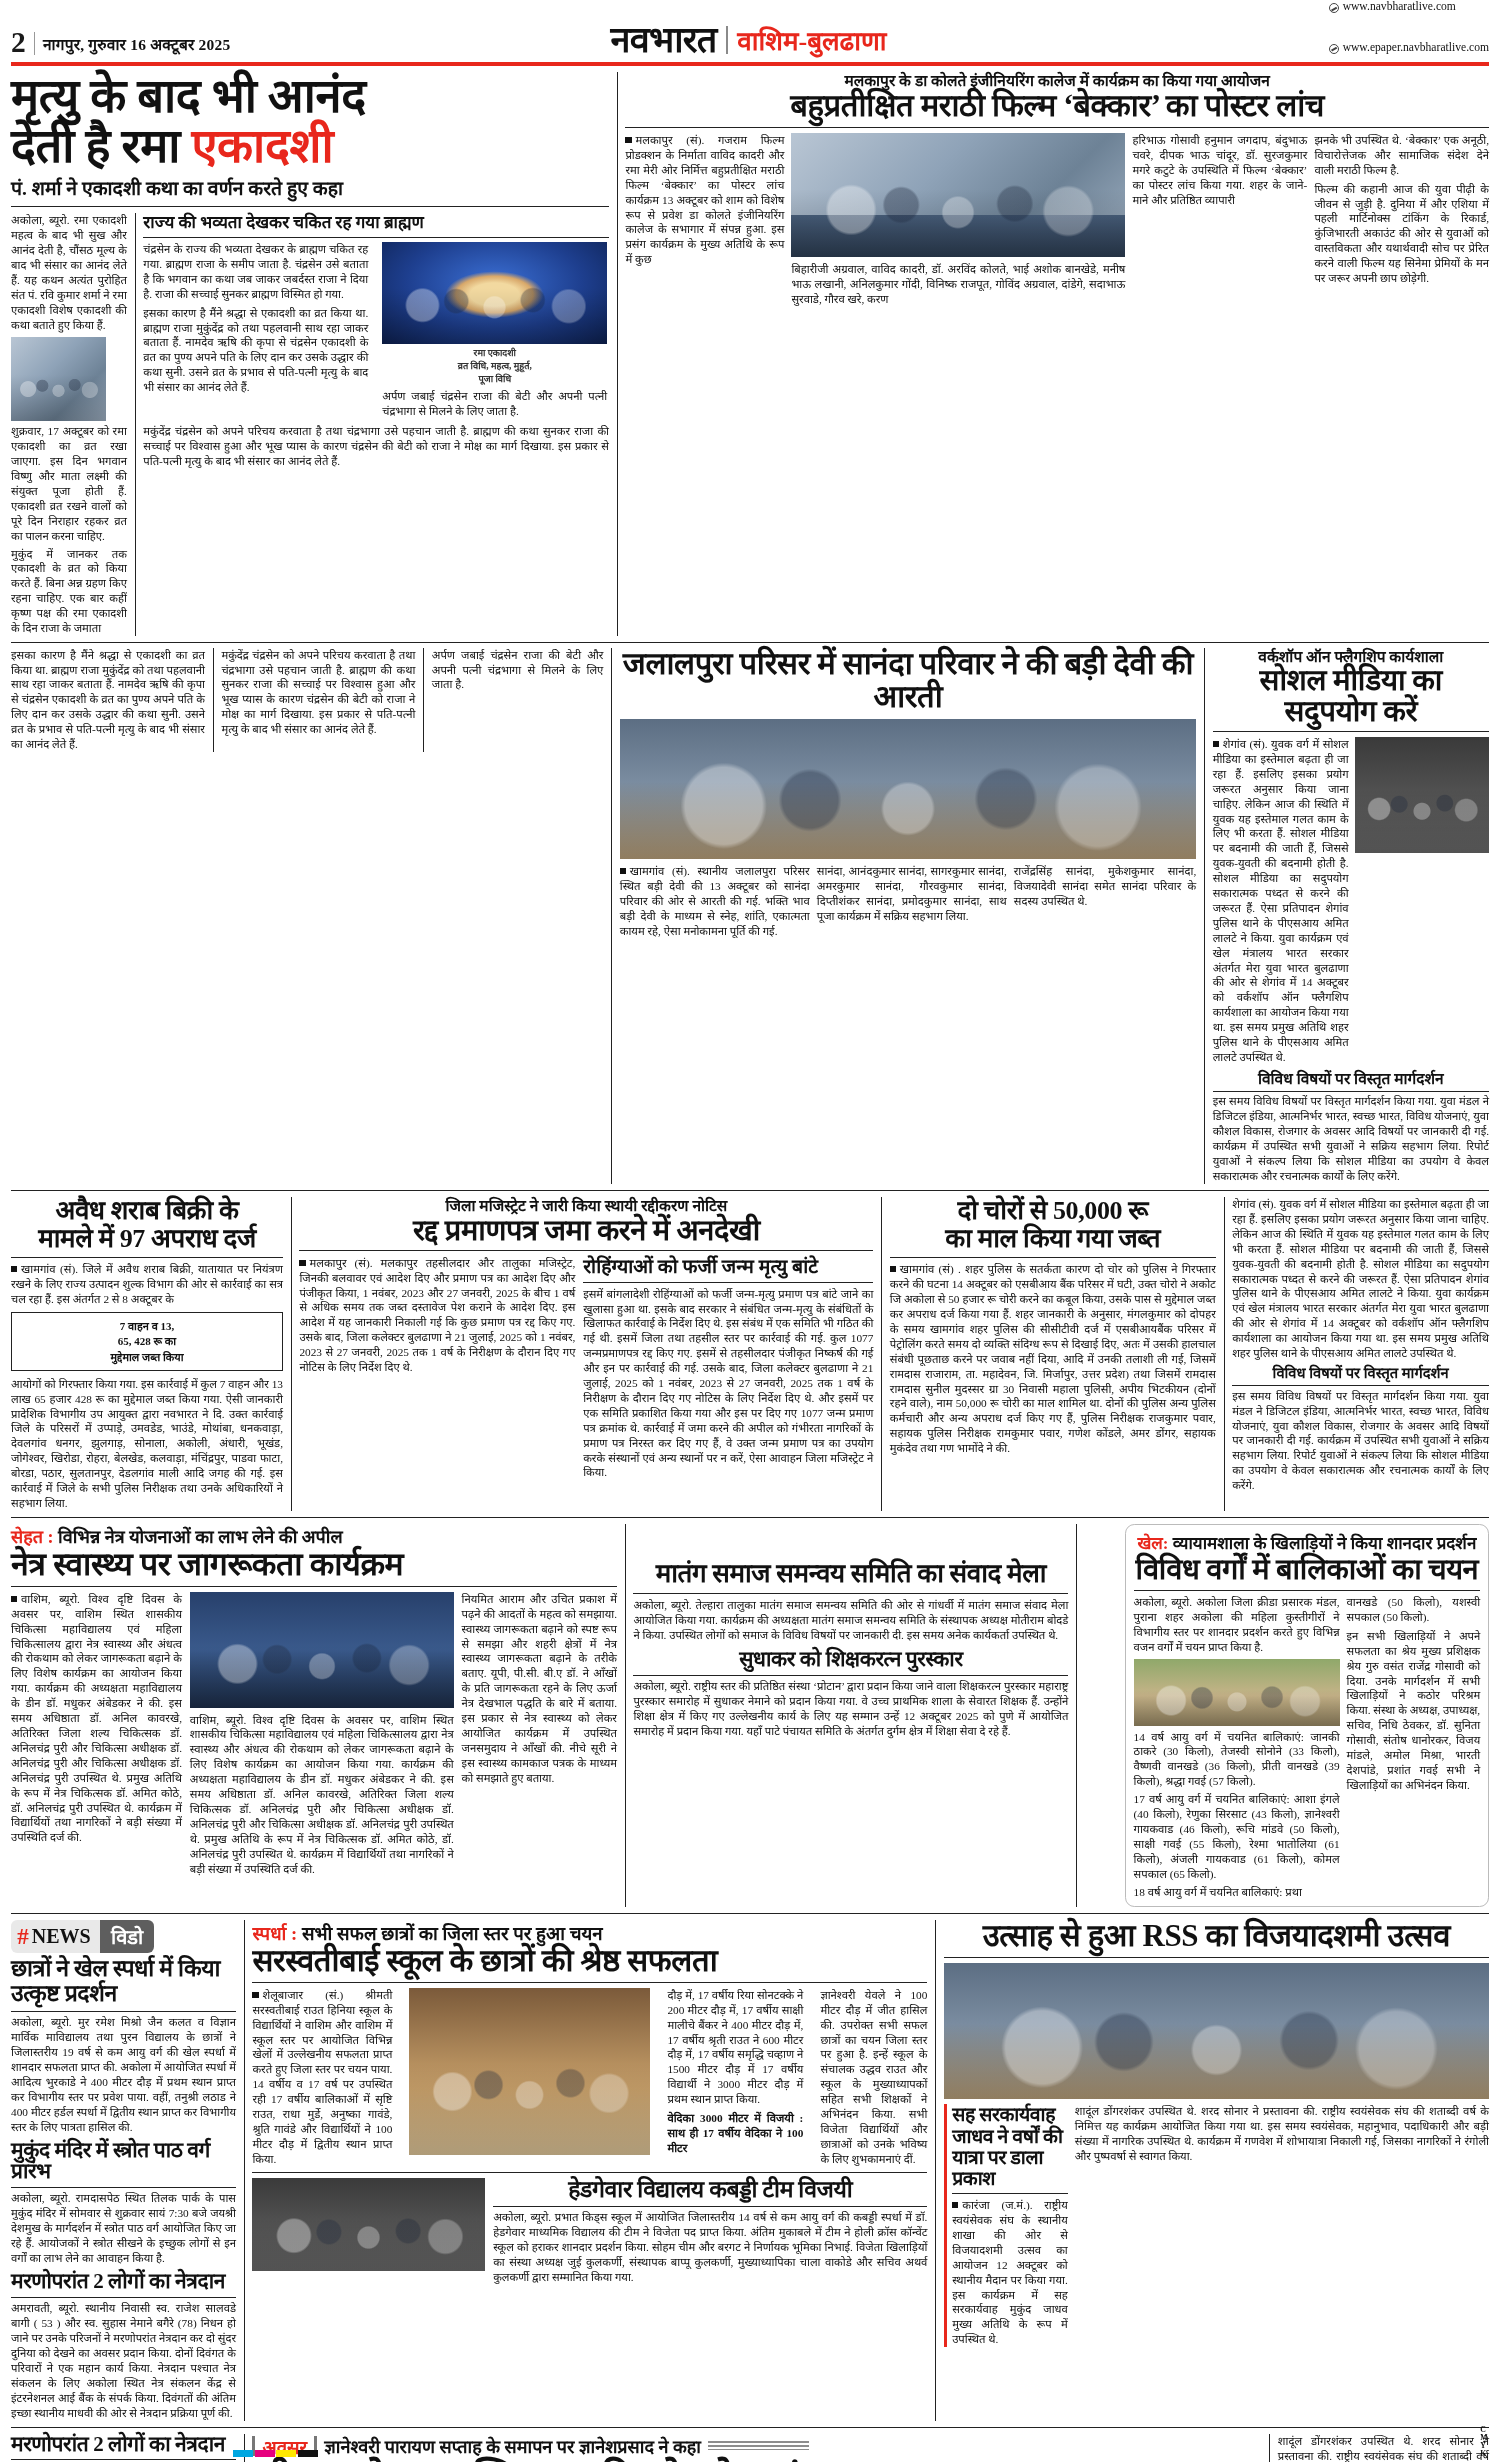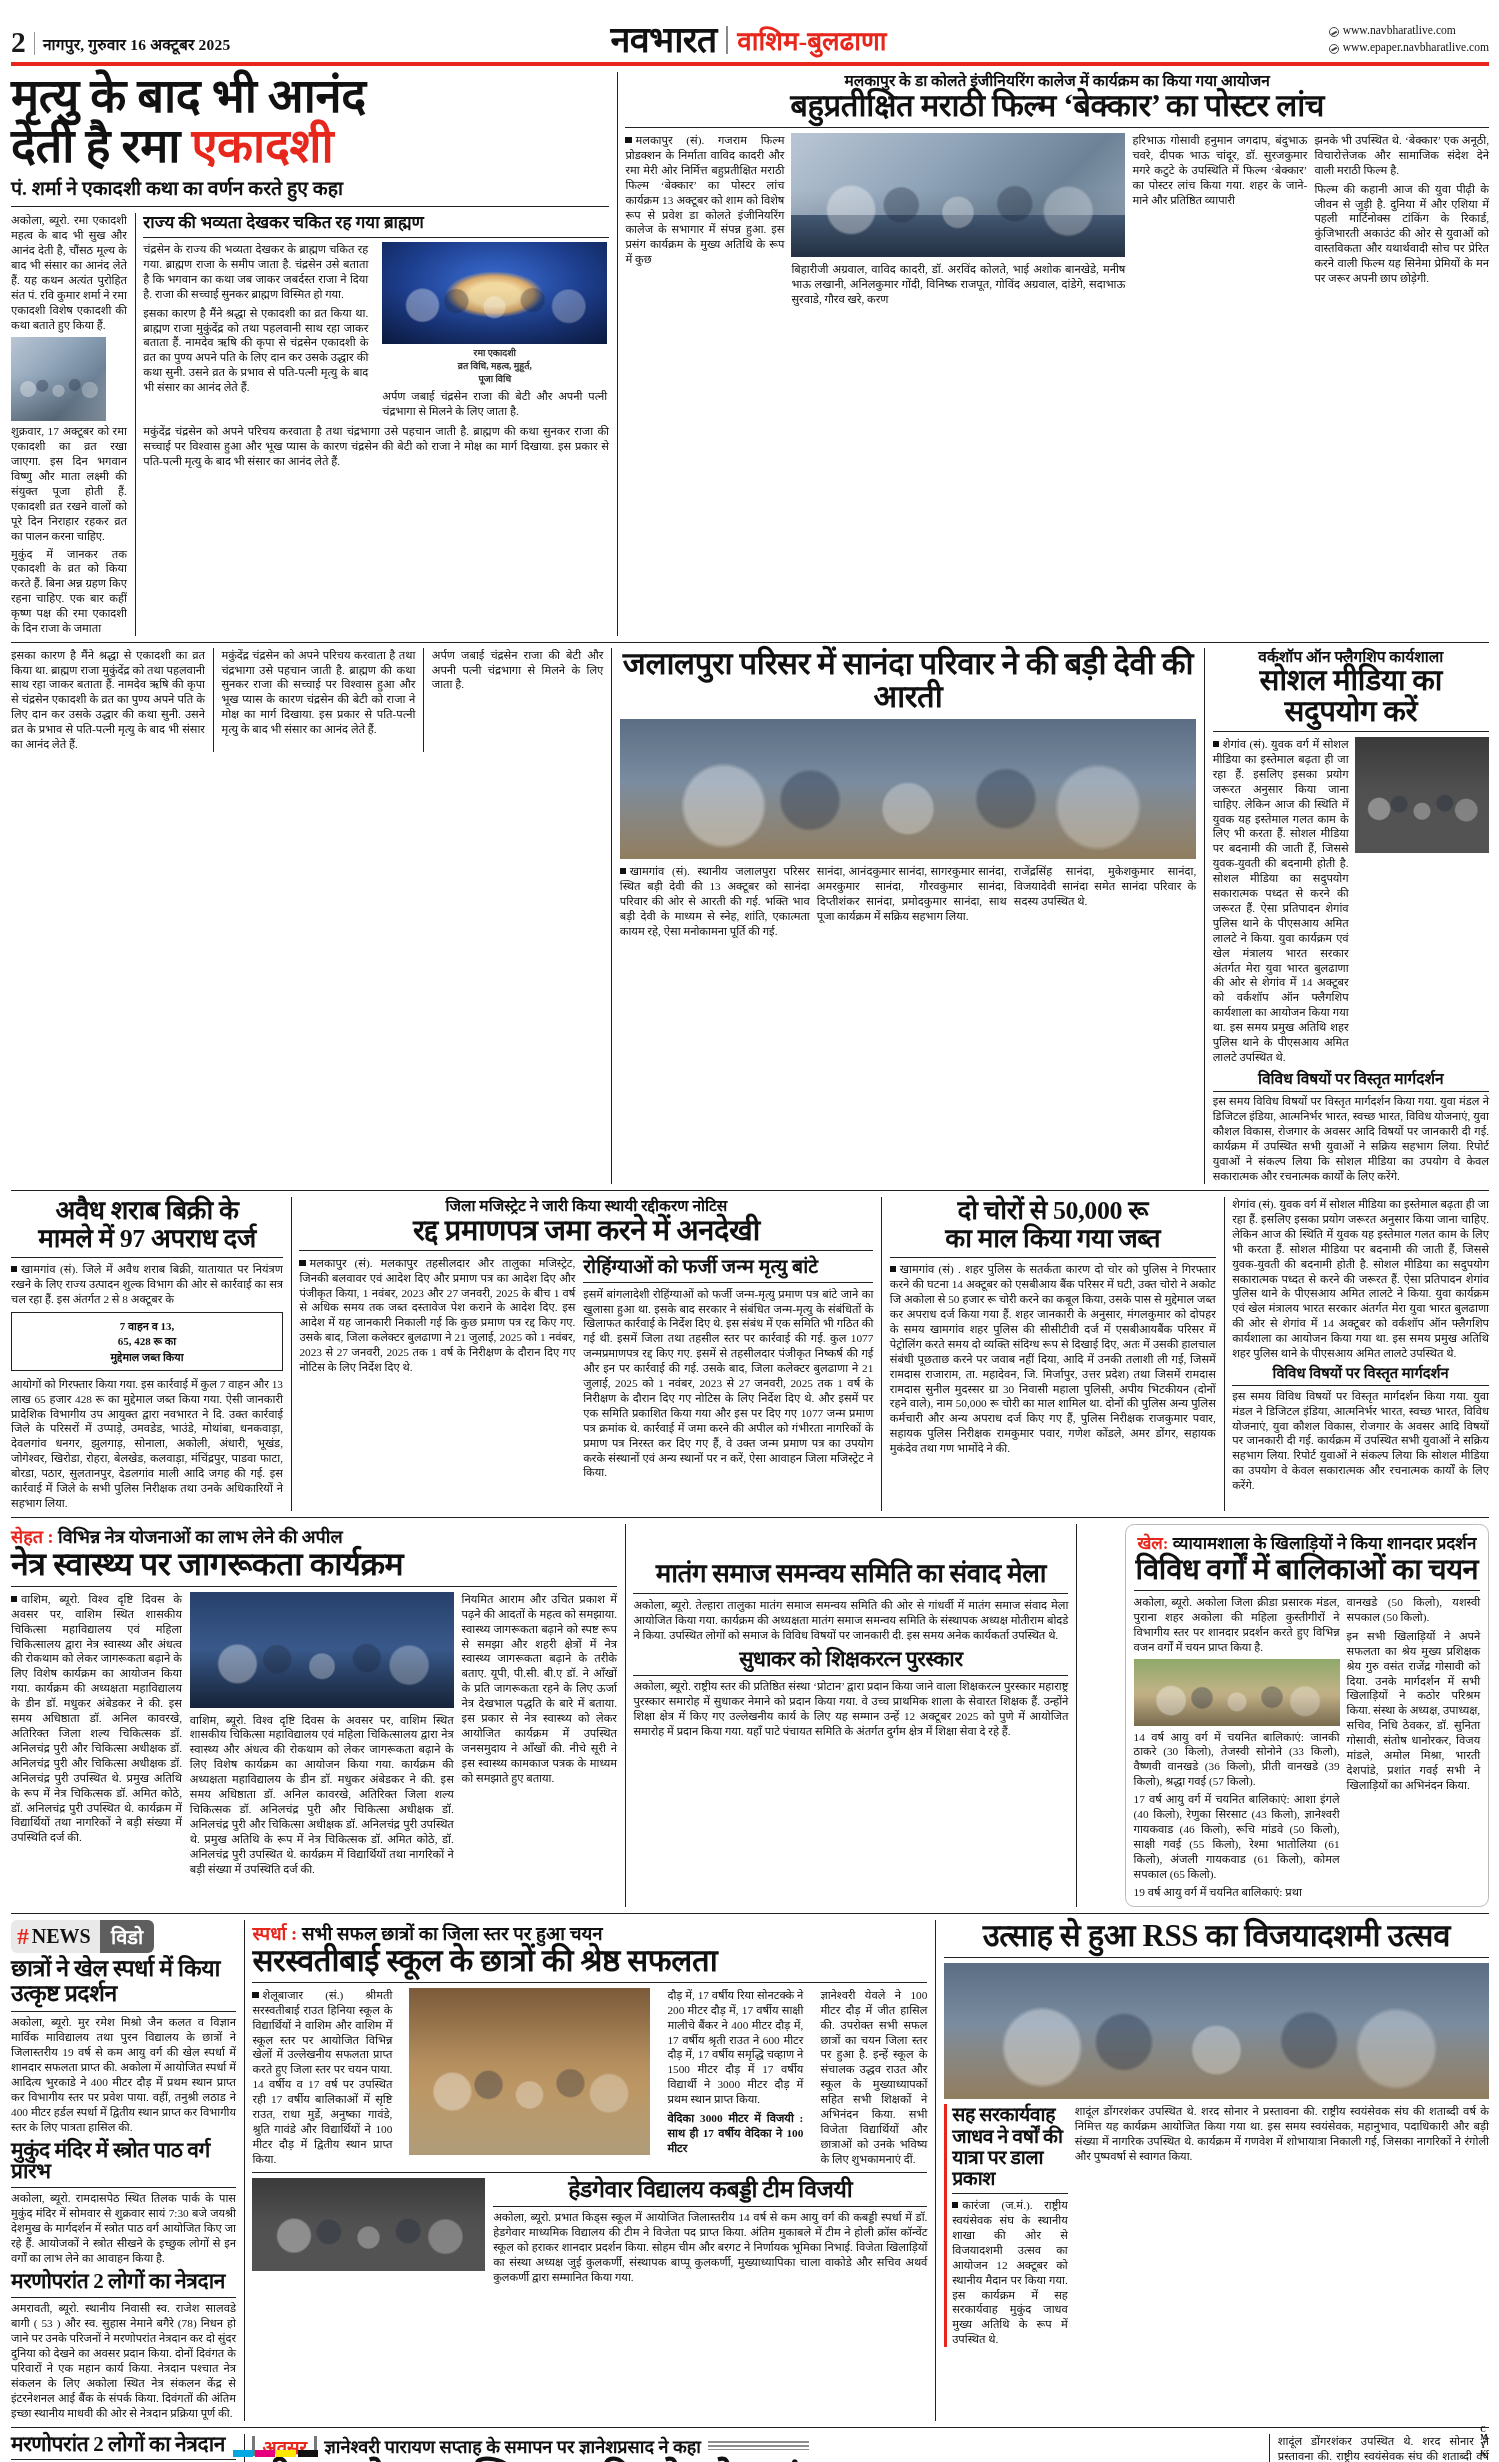--- a/index.html
+++ b/index.html
@@ -15,21 +15,21 @@
   .masthead { display: flex; align-items: flex-end; justify-content: space-between; height: 57px; padding-top: 11px; }
   .mh-left { display: flex; align-items: flex-end; gap: 7.8px; }
   .mh-pageno { font-size: 29.5px; font-weight: 700; line-height: 1; color: #1a1a1a; }
   .mh-sep { width: 1.6px; height: 23px; background: #999; margin-bottom: 2.3px; }
   .mh-date { font-size: 15.5px; font-weight: 700; margin-bottom: 1.6px; letter-spacing: 0.2px; }
   .mh-center { display: flex; align-items: flex-end; gap: 9.3px; transform: translateX(-31px); }
   .mh-logo { font-size: 36px; font-weight: 900; letter-spacing: -0.8px; line-height: .95; }
   .mh-bar { width: 2.3px; height: 28px; background: #8a8a8a; margin-bottom: 3.1px; }
   .mh-edition { font-size: 26px; font-weight: 900; color: #e8271c; line-height: 1; margin-bottom: 1.6px; }
   .mh-right { font-size: 11.6px; line-height: 1.45; text-align: left; }
-  .mh-right div { display: flex; align-items: center; gap: 3.9px; }
+  .mh-right div { display: flex; align-items: center; gap: 3.9px; margin-top: 24px; }
   .globe { display: inline-block; width: 10px; height: 10px; border: 1.1px solid #444; border-radius: 50%; position: relative; }
   .globe::after { content: ""; position: absolute; left: 1.6px; top: 3.9px; width: 6.2px; height: 1.6px; background: #444; transform: rotate(-30deg); }
   .redrule { height: 3.9px; background: #e8271c; margin-top: 4.7px; }
 
   
   .hl { font-weight: 900; line-height: 1.02; letter-spacing: -0.4px; }
   .kicker { font-size: 15.5px; line-height: 1.15; font-weight: 700; text-align: center; }
   .kicker-red { color: #e8271c; font-weight: 900; }
   .body-txt { font-size: 11.3px; line-height: 1.32; text-align: justify; }
   .bull { display: inline-block; width: 6.2px; height: 6.2px; background: #111; margin-right: 3.9px; vertical-align: 0.8px; }
@@ -373,21 +373,21 @@
           <span>व्यायामशाला के खिलाड़ियों ने किया शानदार प्रदर्शन</span>
         </div>
         <div class="hl b4-hl3">विविध वर्गों में बालिकाओं का चयन</div>
         <div class="hrule" style="margin:4.7px 0"></div>
         <div style="display:flex;gap:7px">
           <div style="width:206px">
             <p class="body-txt">अकोला, ब्यूरो. अकोला जिला क्रीडा प्रसारक मंडल, पुराना शहर अकोला की महिला कुस्तीगीरों ने विभागीय स्तर पर शानदार प्रदर्शन करते हुए विभिन्न वजन वर्गों में चयन प्राप्त किया है.</p>
             <div class="photo field" style="height:67px;margin:3.9px 0"></div>
             <p class="body-txt">14 वर्ष आयु वर्ग में चयनित बालिकाएं: जानकी ठाकरे (30 किलो), तेजस्वी सोनोने (33 किलो), वैष्णवी वानखडे (36 किलो), प्रीती वानखडे (39 किलो), श्रद्धा गवई (57 किलो).</p>
             <p class="body-txt" style="margin-top:3.1px">17 वर्ष आयु वर्ग में चयनित बालिकाएं: आशा इंगले (40 किलो), रेणुका सिरसाट (43 किलो), ज्ञानेश्वरी गायकवाड (46 किलो), रूचि मांडवे (50 किलो), साक्षी गवई (55 किलो), रेश्मा भातोलिया (61 किलो), अंजली गायकवाड (61 किलो), कोमल सपकाल (65 किलो).</p>
-            <p class="body-txt" style="margin-top:3.1px">19 वर्ष आयु वर्ग में चयनित बालिकाएं:  प्रथा</p>
+            <p class="body-txt" style="margin-top:3.1px">18 वर्ष आयु वर्ग में चयनित बालिकाएं:  प्रथा</p>
           </div>
           <div style="flex:1">
             <p class="body-txt">वानखडे (50 किलो), यशस्वी सपकाल (50 किलो).</p>
             <p class="body-txt" style="margin-top:3.9px">इन सभी खिलाड़ियों ने अपने सफलता का श्रेय मुख्य प्रशिक्षक श्रेय गुरु वसंत राजेंद्र गोसावी को दिया. उनके मार्गदर्शन में सभी खिलाड़ियों ने कठोर परिश्रम किया. संस्था के अध्यक्ष, उपाध्यक्ष, सचिव, निधि ठेवकर, डॉ. सुनिता गोसावी, संतोष धानोरकर, विजय मांडले, अमोल मिश्रा, भारती देशपांडे, प्रशांत गवई सभी ने खिलाड़ियों का अभिनंदन किया.</p>
           </div>
         </div>
       </div>
     </div>
   </div>
 

